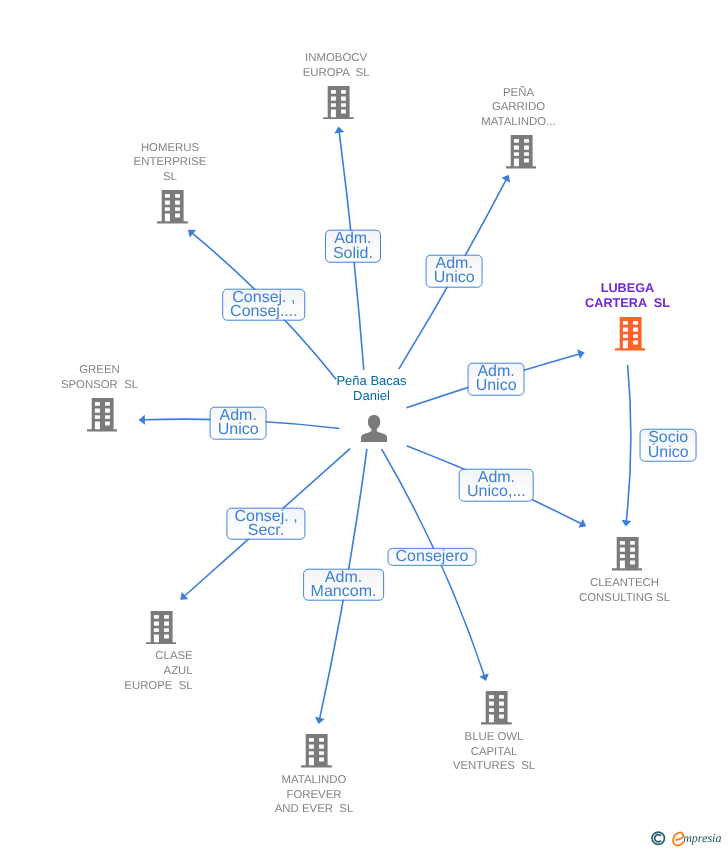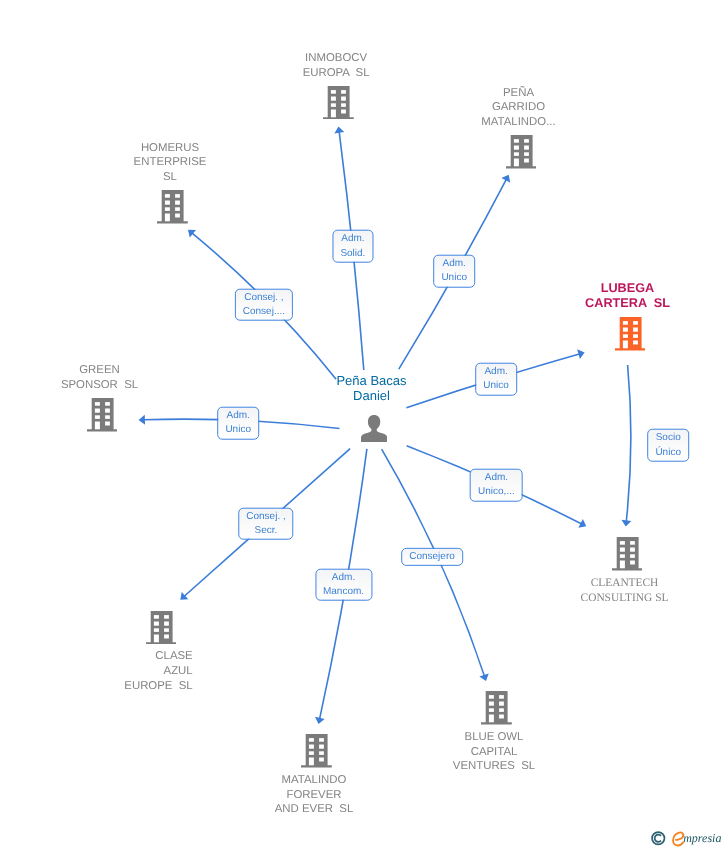--- a/index.html
+++ b/index.html
@@ -3,26 +3,26 @@
 <meta charset="utf-8">
 <title>Empresia relationship graph</title>
 <style>
   html,body{margin:0;padding:0;background:#fff;}
   body{width:728px;height:850px;font-family:"Liberation Sans",sans-serif;position:relative;overflow:hidden;
        -webkit-font-smoothing:antialiased;text-rendering:geometricPrecision;}
   #stage{position:absolute;left:0;top:0;width:728px;height:844px;background:#ffffff;}
   svg#edges{position:absolute;left:0;top:0;width:728px;height:850px;overflow:visible;}
   .nodelabel{position:absolute;text-align:center;color:#848484;font-size:11.4px;line-height:14.8px;
              white-space:pre;transform:translateX(-50%);}
-  .nodelabel.hl{font-weight:bold;color:#be185d;font-size:12.7px;line-height:15.1px;}
+  .nodelabel.hl{font-weight:bold;color:#6d28d9;font-size:12.7px;line-height:15.1px;}
   .nodelabel.center{font-size:13px;line-height:14.6px;color:#0369a1;}
   .ico{position:absolute;line-height:0;}
   .elabel{position:absolute;box-sizing:border-box;border:1.45px solid #3f83e0;border-radius:5px;
           background:linear-gradient(180deg,#f3f4f5 0%,#fbfbfc 60%,#ffffff 100%);
-          color:#3d81d4;font-size:10px;line-height:14.3px;padding:1px 7px;
+          color:#3d81d4;font-size:16px;line-height:14.3px;padding:1px 7px;
           text-align:center;white-space:pre;transform:translate(-50%,-50%);}
   .elabel span{display:block;}
   .footer{position:absolute;display:flex;align-items:flex-end;}
   .footer .cr{margin-right:6.5px;line-height:0;}
   .brand-e{display:inline-block;width:11.2px;height:14.6px;position:relative;}
   .brand-e svg{position:absolute;left:0;bottom:-1.2px;}
   .brand{font-family:"Liberation Serif",serif;font-style:italic;font-size:12px;color:#1c5663;line-height:14.6px;}
 </style>
 </head>
 <body>
@@ -115,21 +115,21 @@
           <path fill="#7b7b7b" d="M4.7 0 h21.9 v31.3 h-21.9 z M0 31.3 h30.8 v2.1 h-30.8 z"></path>
           <rect fill="#fff" x="7.9" y="4.1" width="5.0" height="3.6"></rect>
           <rect fill="#fff" x="18.1" y="4.1" width="4.8" height="3.6"></rect>
           <rect fill="#fff" x="7.9" y="10.5" width="5.0" height="4.2"></rect>
           <rect fill="#fff" x="18.1" y="10.5" width="4.8" height="4.2"></rect>
           <rect fill="#fff" x="7.9" y="17.3" width="5.0" height="3.6"></rect>
           <rect fill="#fff" x="18.1" y="17.3" width="4.8" height="3.6"></rect>
           <rect fill="#fff" x="7.9" y="23.5" width="5.0" height="7.8"></rect>
           <rect fill="#fff" x="18.1" y="23.5" width="4.8" height="4.0"></rect>
         </svg></div>
-      <div class="nodelabel" style="left: 624.5px; top: 575.8px; font-family: Liberation Serif, serif;"><div>CLEANTECH</div><div>CONSULTING SL</div></div>
+      <div class="nodelabel" style="left: 624.5px; top: 575.8px;"><div>CLEANTECH</div><div>CONSULTING SL</div></div>
       <div class="ico" style="left: 145.6px; top: 610.8px;"><svg width="30.8" height="33.4" viewBox="0 0 30.8 33.4">
           <path fill="#7b7b7b" d="M4.7 0 h21.9 v31.3 h-21.9 z M0 31.3 h30.8 v2.1 h-30.8 z"></path>
           <rect fill="#fff" x="7.9" y="4.1" width="5.0" height="3.6"></rect>
           <rect fill="#fff" x="18.1" y="4.1" width="4.8" height="3.6"></rect>
           <rect fill="#fff" x="7.9" y="10.5" width="5.0" height="4.2"></rect>
           <rect fill="#fff" x="18.1" y="10.5" width="4.8" height="4.2"></rect>
           <rect fill="#fff" x="7.9" y="17.3" width="5.0" height="3.6"></rect>
           <rect fill="#fff" x="18.1" y="17.3" width="4.8" height="3.6"></rect>
           <rect fill="#fff" x="7.9" y="23.5" width="5.0" height="7.8"></rect>
           <rect fill="#fff" x="18.1" y="23.5" width="4.8" height="4.0"></rect>

